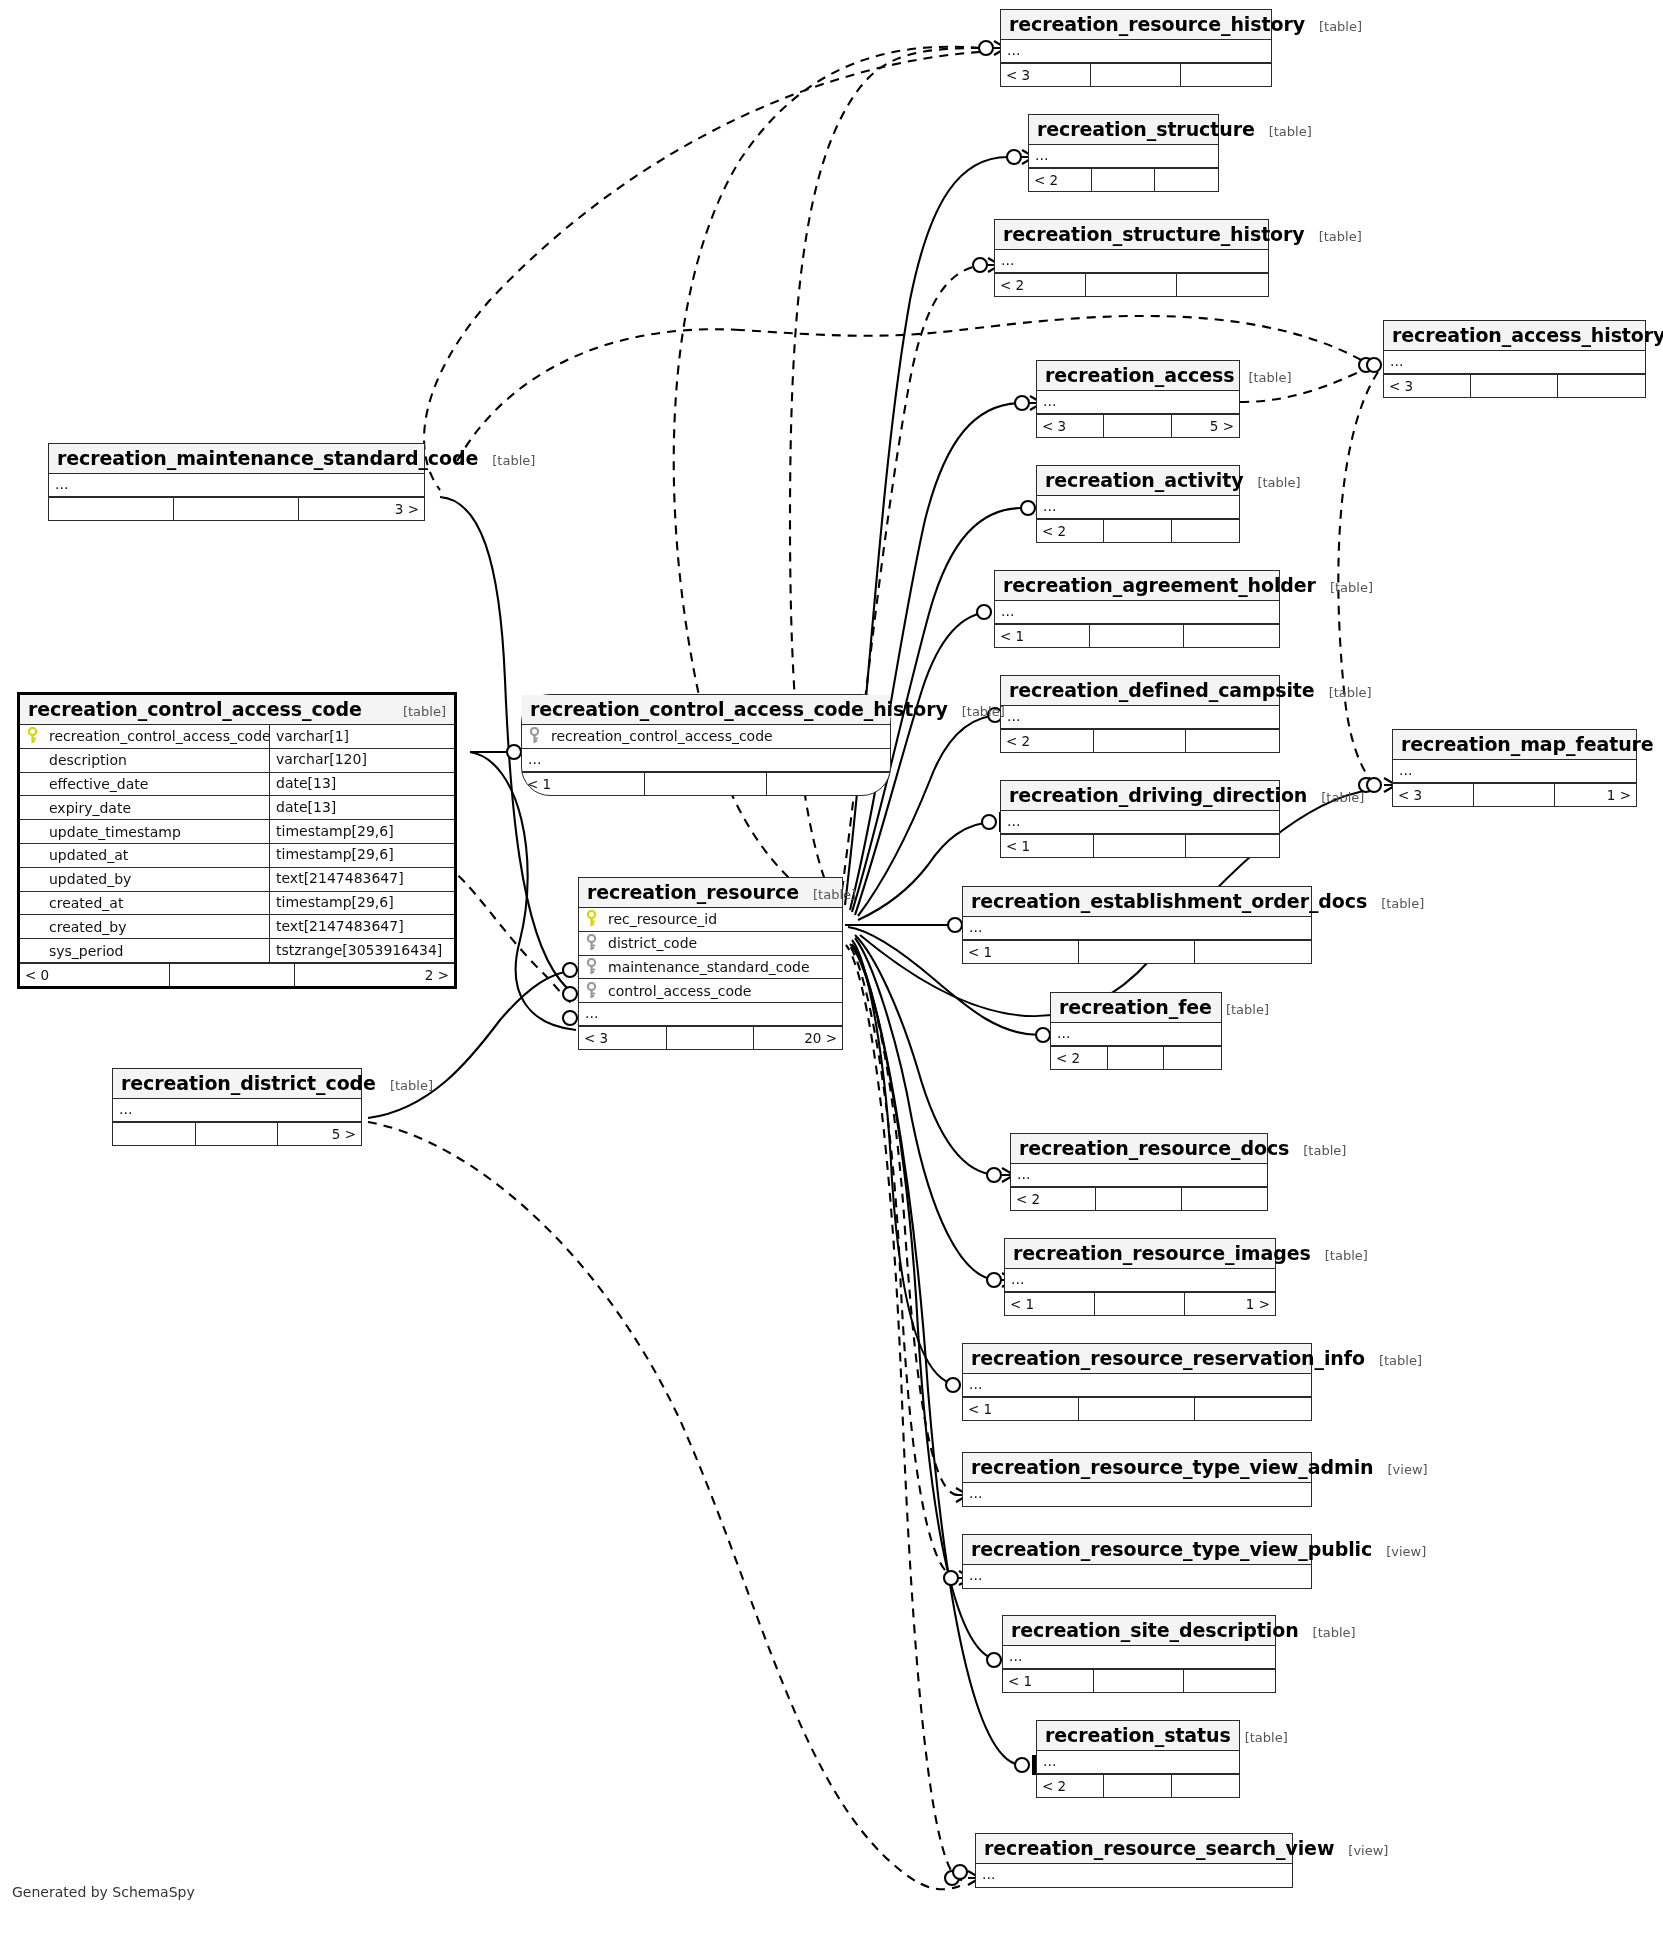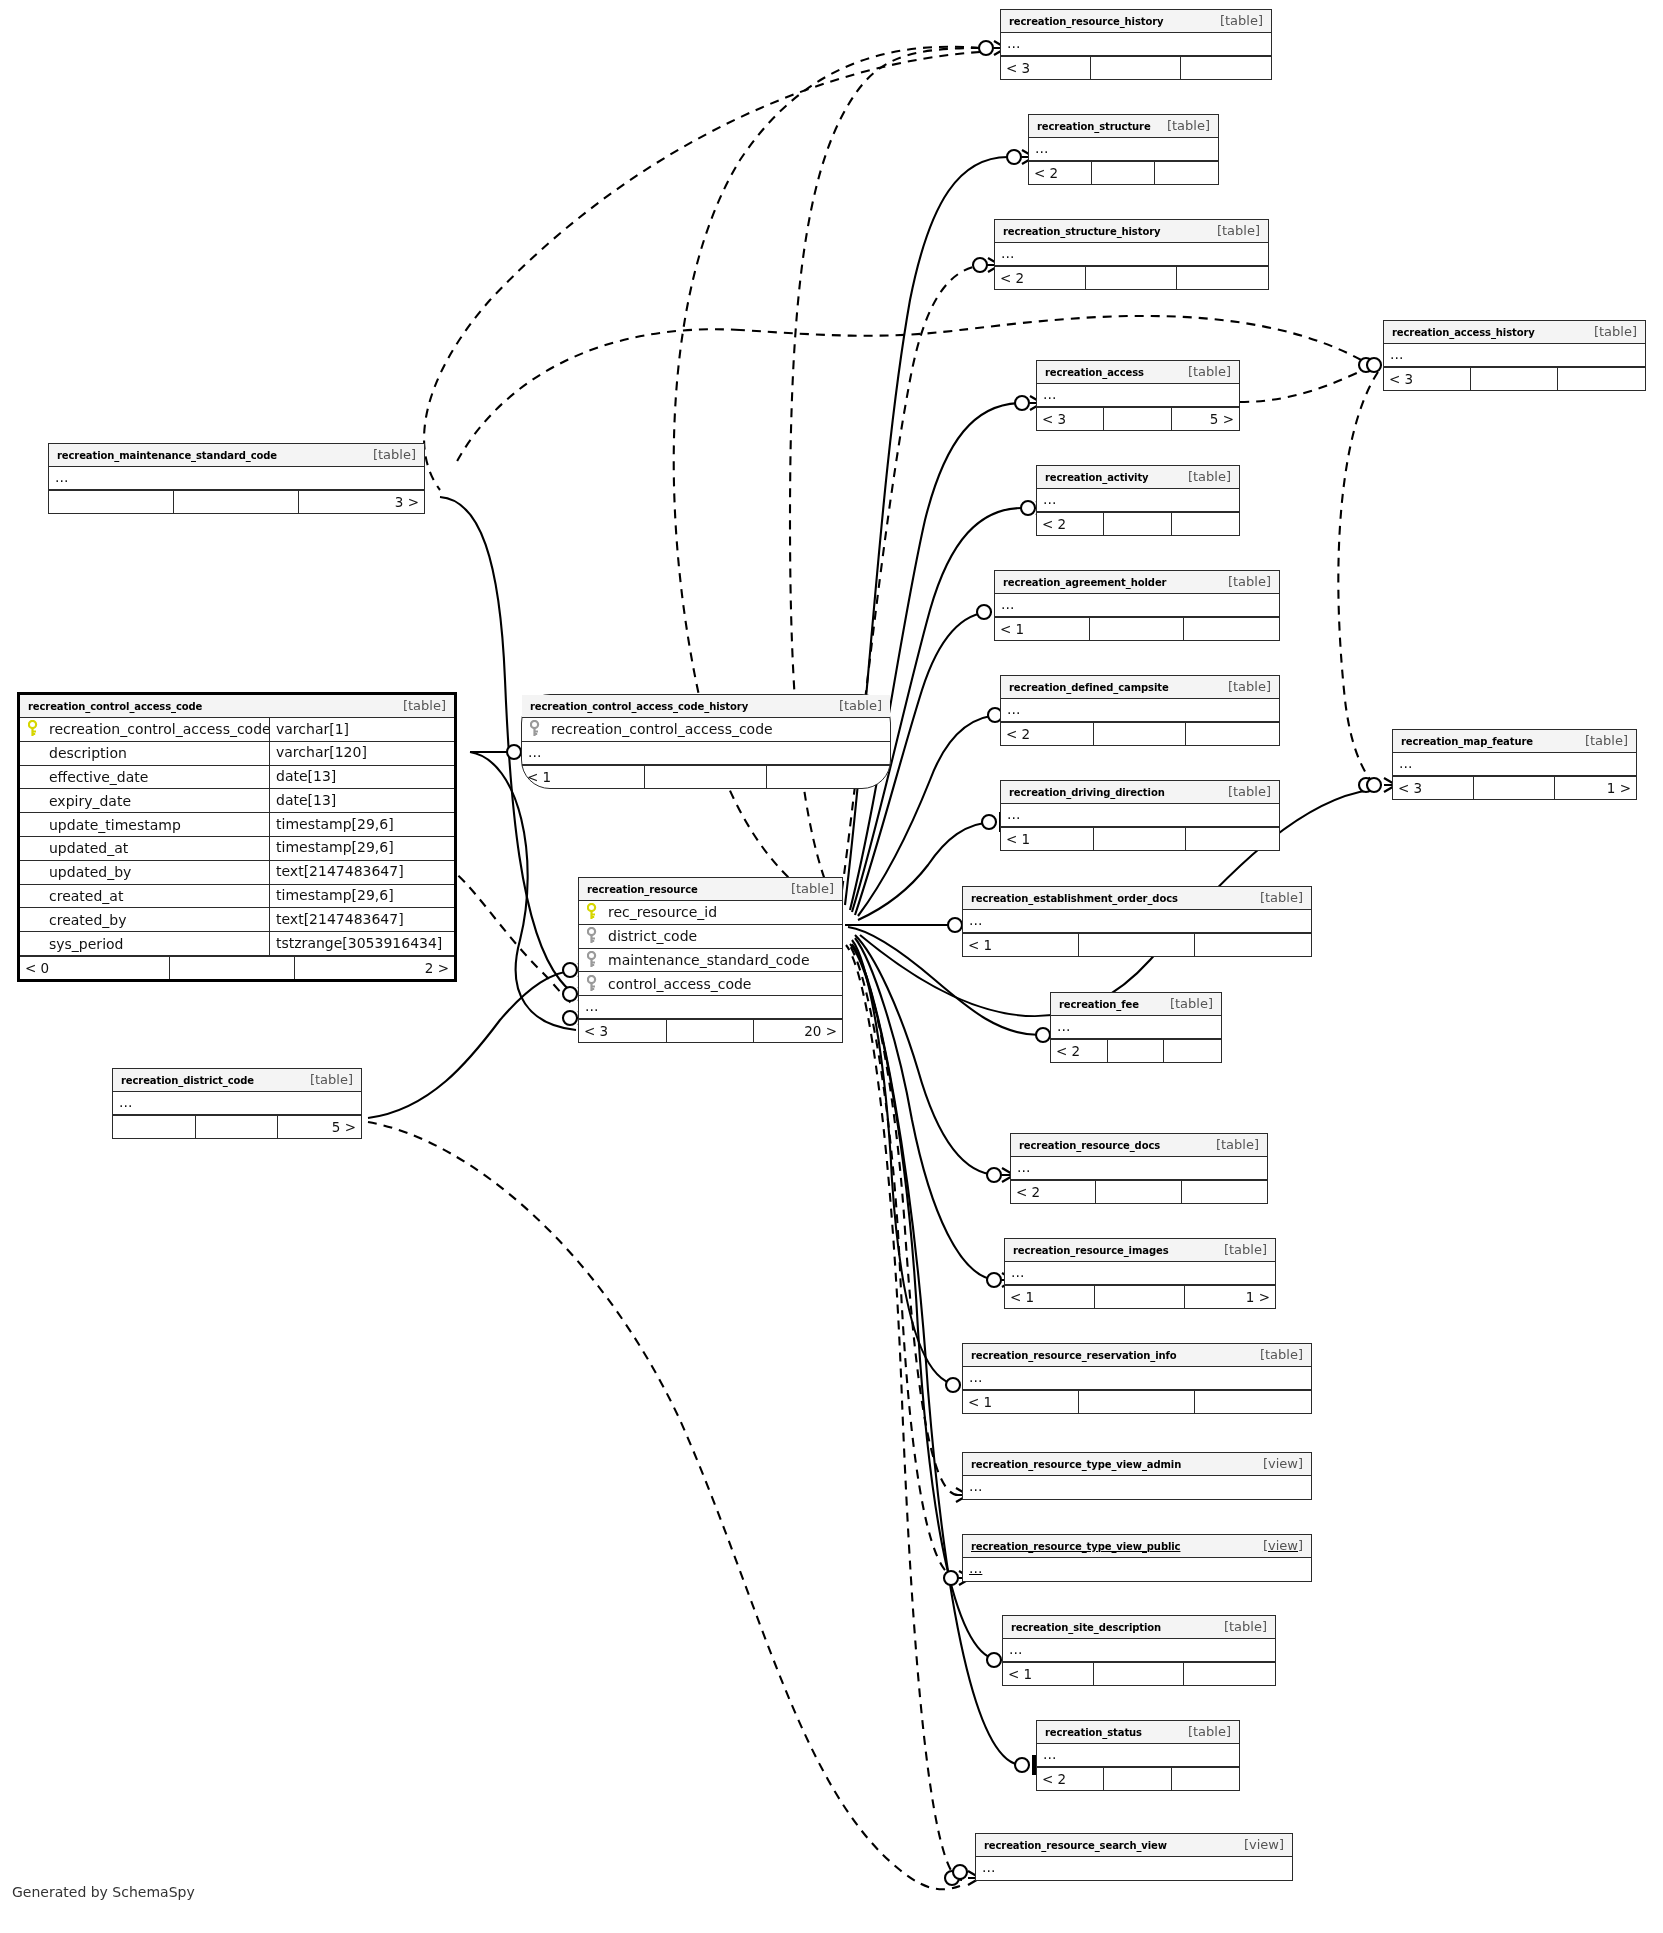--- a/index.html
+++ b/index.html
@@ -41,21 +41,21 @@
     display: flex;
     align-items: baseline;
     justify-content: space-between;
     background: #f4f4f4;
     border-bottom: 1.6px solid #2b2b2b;
     padding: 3px 8px 4px 8px;
     white-space: nowrap;
   }
   .node .tname {
     font-weight: bold;
-    font-size: 10px;
+    font-size: 19px;
     color: #000;
     letter-spacing: -0.1px;
   }
   .node .ttype {
     font-size: 13px;
     color: #555;
     padding-left: 14px;
   }
   .node .col {
     display: flex;
@@ -477,21 +477,21 @@
   </div>
 
   <div class="node" style="left:962px; top:1452px; width:350px;">
     <div class="title">
       <span class="tname">recreation_resource_type_view_admin</span>
       <span class="ttype">[view]</span>
     </div>
     <div class="ellipsis" style="border-bottom:none;">...</div>
   </div>
 
-  <div class="node" style="left:962px; top:1534px; width:350px;text-decoration:underline;">
+  <div class="node" style="left:962px; top:1534px; width:350px;">
     <div class="title">
       <span class="tname">recreation_resource_type_view_public</span>
       <span class="ttype">[view]</span>
     </div>
     <div class="ellipsis" style="border-bottom:none;">...</div>
   </div>
 
   <div class="node" style="left:1002px; top:1615px; width:274px;">
     <div class="title">
       <span class="tname">recreation_site_description</span>

